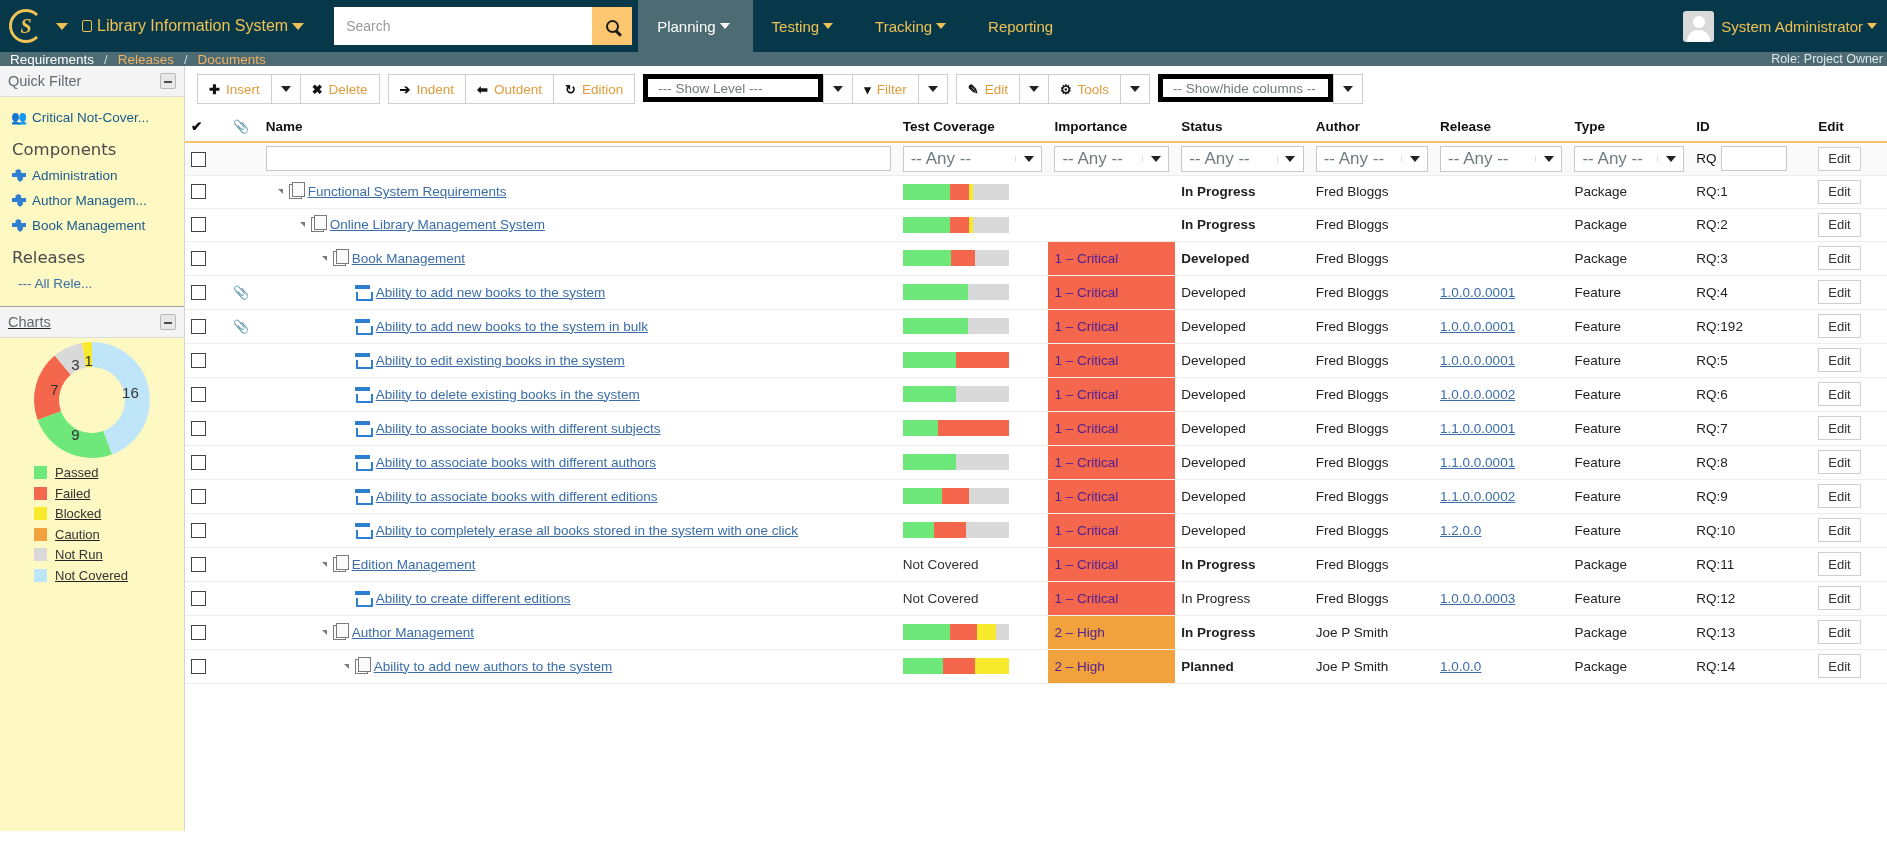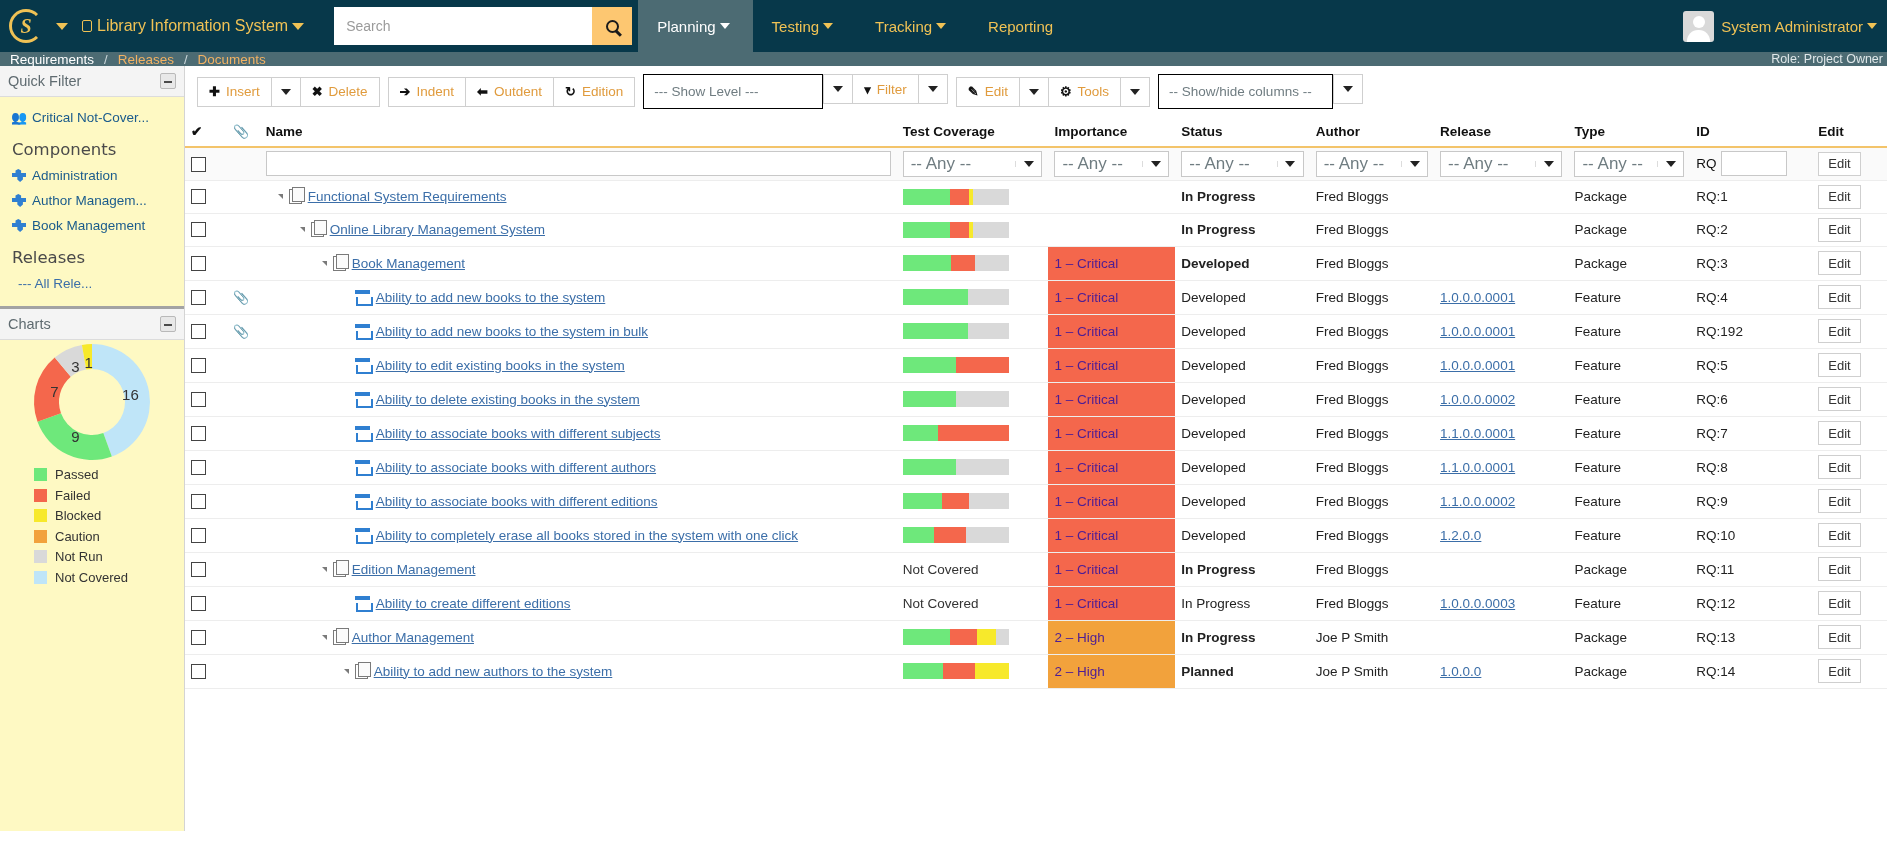--- a/index.html
+++ b/index.html
@@ -194,21 +194,21 @@
   }
   .side-link.plain { color:#3b6ea8; }
   .side-link .ico { width:18px; flex:0 0 18px; margin-right:4px; display:flex; align-items:center; justify-content:center; }
   .ico-people { font-size: 13px; color:#333; }
   .puzzle {
     width: 14px; height: 13px;
     background: #2f7fd1;
     position: relative;
     clip-path: polygon(0% 30%, 25% 30%, 25% 12%, 45% 0%, 65% 12%, 65% 30%, 100% 30%, 100% 62%, 78% 62%, 78% 80%, 58% 100%, 38% 80%, 38% 62%, 0% 62%);
   }
-  #charts-panel { border-top: 3px solid #a3a3a3; }
+  #charts-panel { border-top: 1px solid #a3a3a3; text-decoration: underline; }
   #donut-wrap { position:relative; width:185px; height:125px; }
   #legend { padding: 2px 0 0 34px; }
   .legend-row { display:flex; align-items:center; margin-bottom: 5.5px; }
   .legend-swatch { width: 13px; height: 13px; margin-right: 8px; flex:0 0 13px; }
   .legend-label { font-size: 13px; color:#333; }
 
   
   #main { flex: 1 1 auto; min-width:0; background:#fff; overflow:hidden; }
   #toolbar {
     padding: 8px 0 8px 12px;
@@ -230,22 +230,22 @@
   }
   .btn + .btn { border-left: none; }
   .btn .g { color:#111; margin-right:6px; font-size:13px; font-weight:bold; }
   .btn.caret-only { padding: 0 9px; }
   .btn .cdark {
     width:0;height:0;
     border-left:5px solid transparent; border-right:5px solid transparent;
     border-top:6px solid #222;
   }
   .select-box {
-    height: 35px;
-    border: 1px solid #000000;
+    height: 28px;
+    border: 5px solid #000000;
     background:#fff;
     display:flex; align-items:center;
     padding-left: 10px;
     font-size: 13.5px;
     color: #6f7c81;
     cursor:pointer;
     white-space: nowrap;
   }
   .select-box.w-showlevel { width: 180px; }
   .select-box.w-showhide  { width: 175px; }

